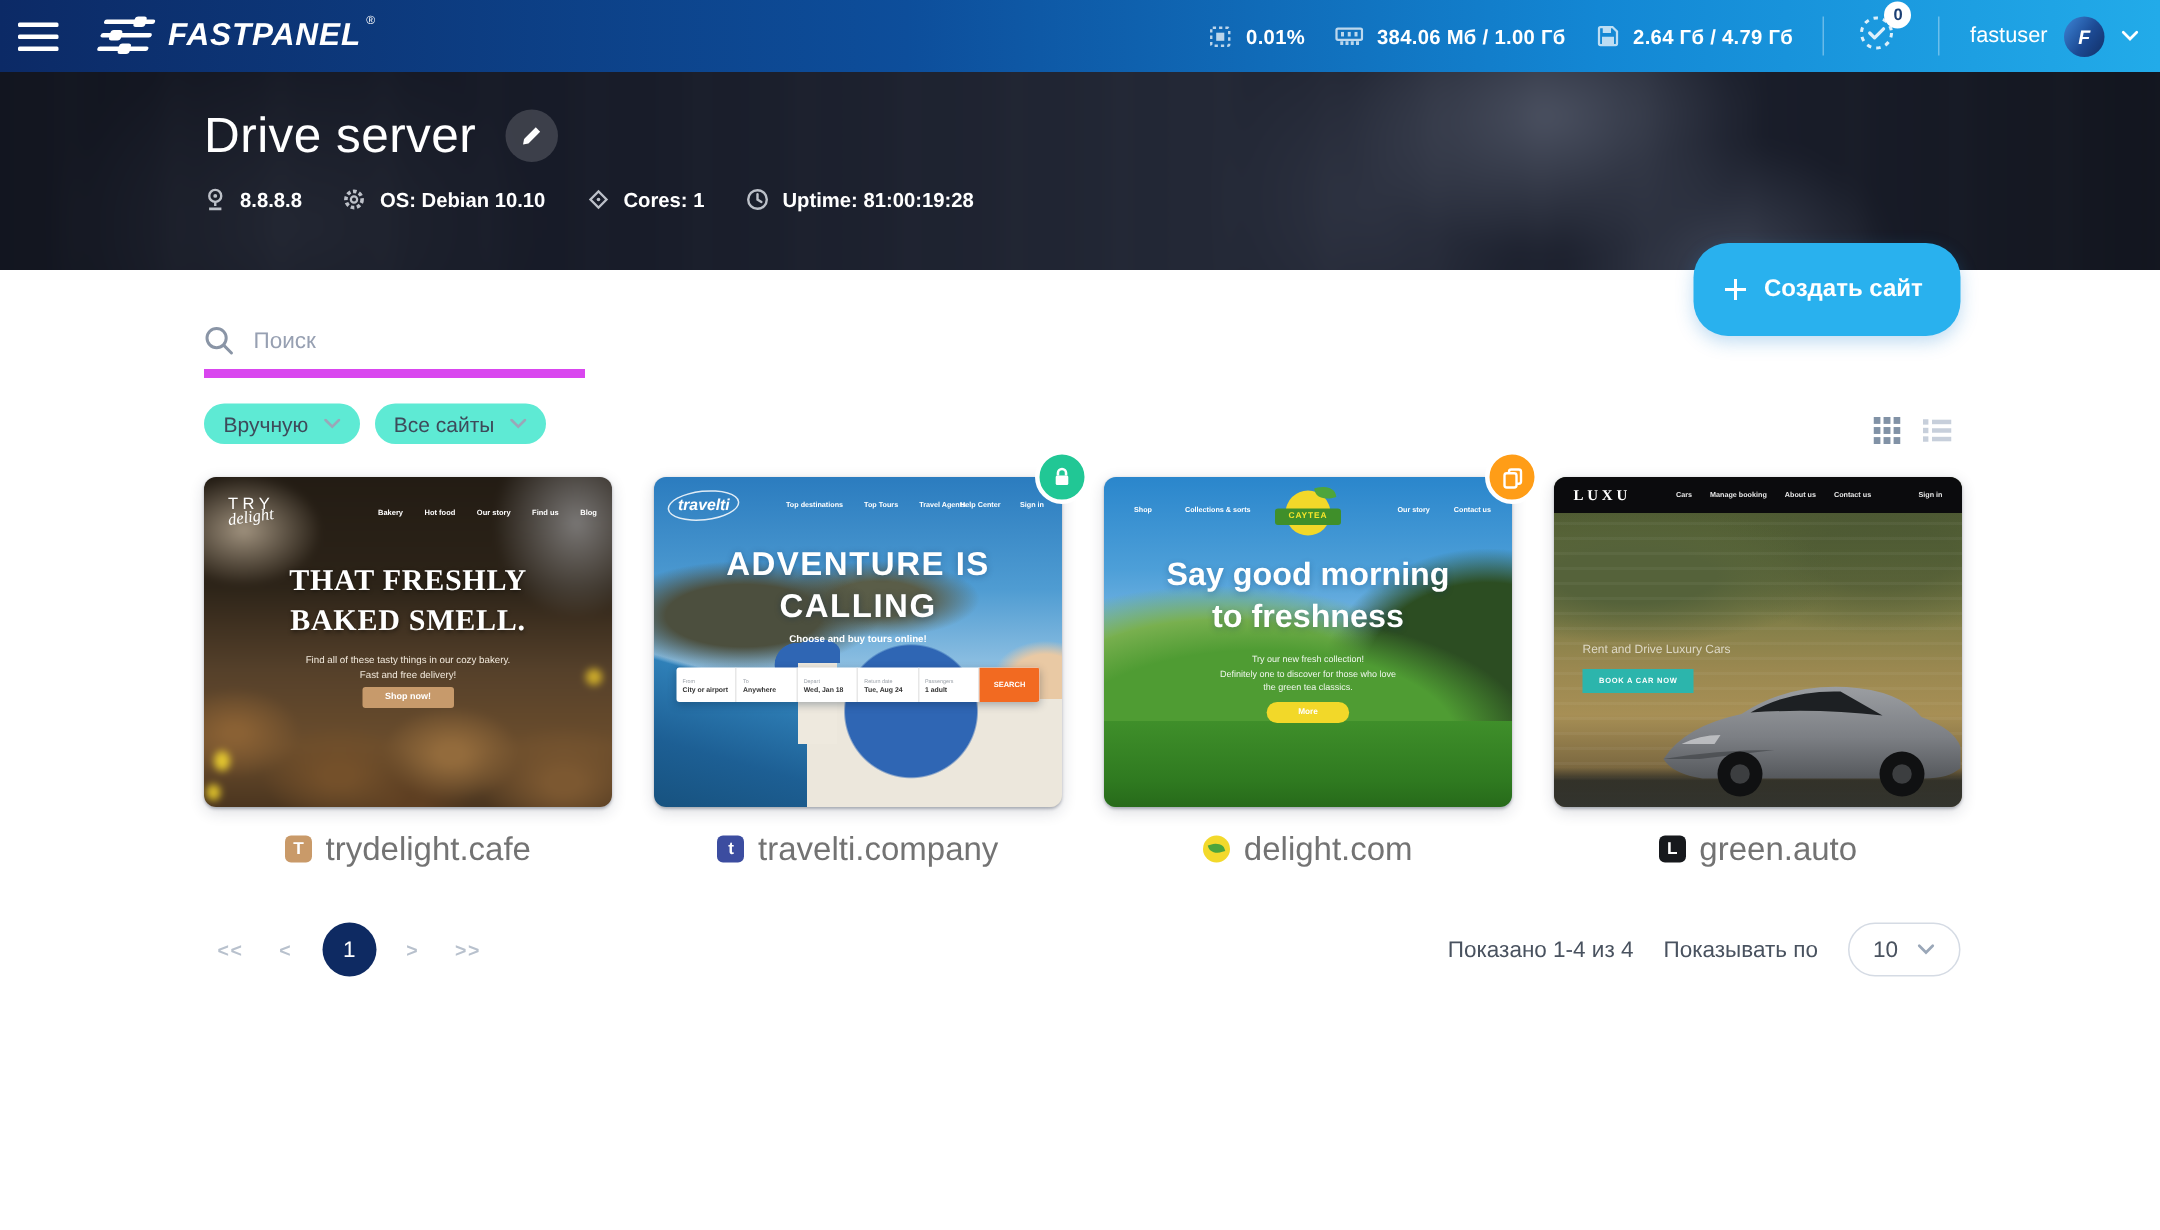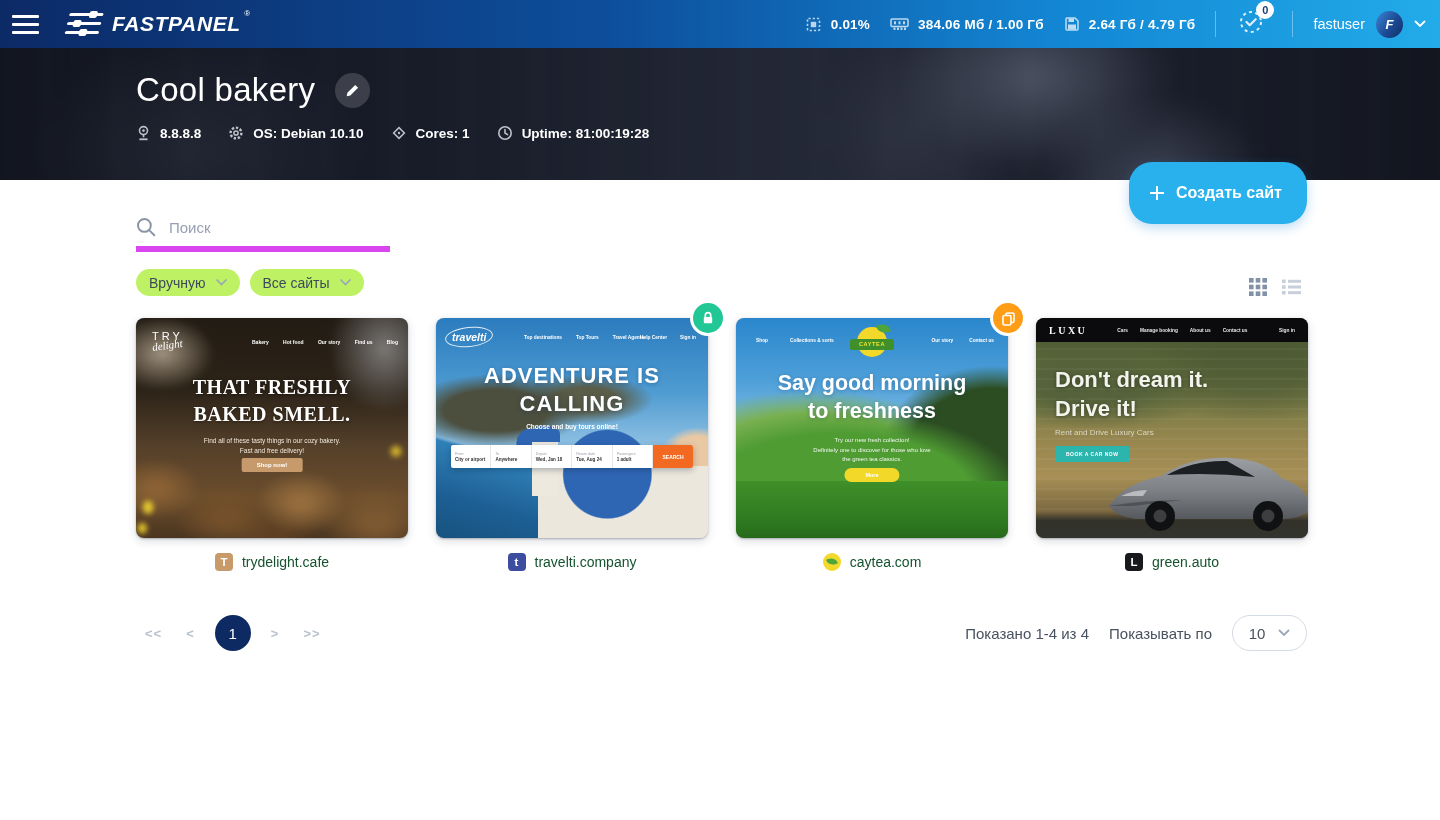--- a/index.html
+++ b/index.html
@@ -55,38 +55,38 @@
   .create-btn { position:absolute; top:162px; left:1129px; height:62px; padding:0 25px 0 19px; border-radius:23px;
     background:#29b1ee; color:#fff; display:flex; align-items:center; gap:10px; font-size:16px; font-weight:bold;
     cursor:pointer; z-index:12; box-shadow:0 4px 12px rgba(30,130,210,.28); }
 
   
   .search-row { position:absolute; top:217px; left:136px; width:254px; border-bottom:6px solid #d946ef;
     padding-bottom:9px; display:flex; align-items:center; gap:13px; }
   .search-input { border:none; outline:none; font-size:15px; color:#3e4a5a; width:205px; font-family:inherit; background:transparent; }
   .search-input::placeholder { color:#97a0b2; }
   .filter-row { position:absolute; top:269px; left:136px; display:flex; gap:10px; }
-  .chip { height:27px; background:#bef264; border-radius:14px; padding:0 13px; display:flex; align-items:center; gap:10px;
+  .chip { height:27px; background:#5eead4; border-radius:14px; padding:0 13px; display:flex; align-items:center; gap:10px;
     font-size:14px; color:#3e4a5a; cursor:pointer; }
   .toggles { position:absolute; top:278px; left:1249px; display:flex; gap:15px; align-items:center; }
   .toggles > div { cursor:pointer; }
 
   
   .cards { position:absolute; top:318px; left:136px; display:flex; gap:28px; }
   .card { width:272px; position:relative; }
   .thumb { width:272px; height:220px; border-radius:8px; overflow:hidden; position:relative; cursor:pointer;
     box-shadow:0 1px 2px rgba(30,40,60,.3), 0 3px 10px rgba(30,40,60,.16); background:#ddd; }
   .tbg { position:absolute; inset:0; }
   .domain-row { margin-top:15px; display:flex; align-items:center; justify-content:center; gap:9px; cursor:pointer; }
   .fav { width:18px; height:18px; border-radius:4px; color:#fff; font-size:11.5px; font-weight:bold;
     display:flex; align-items:center; justify-content:center; flex:0 0 auto; }
   .fav1 { background:#c99a69; } .fav2 { background:#3c4da0; } .fav4 { background:#17191d; }
   .fav3 { background:#f3d92b; border-radius:50%; position:relative; }
   .fav3 i { position:absolute; left:4px; top:5px; width:10px; height:7px; background:#4da53c; border-radius:0 80% 0 80%; transform:rotate(-18deg); }
-  .domain { font-size:14px; color:#14532d; }
+  .domain { font-size:22px; color:#737373; }
   .cbadge { position:absolute; top:-18px; right:-18px; width:36px; height:36px; border-radius:50%; border:3px solid #fff;
     display:flex; align-items:center; justify-content:center; z-index:5; }
   .cbadge.ssl { background:#21c795; }
   .cbadge.copy { background:#ff9d17; }
 
   
   .t1bg { background:
       radial-gradient(9px 11px at 7% 84%, #e2c52f 40%, transparent 72%),
       radial-gradient(8px 9px at 5% 93%, #d9bc2a 40%, transparent 72%),
       radial-gradient(9px 9px at 93% 60%, #caa92a 40%, transparent 75%),
@@ -250,21 +250,21 @@
           <path d="M1.5 1.5L6 6l4.5-4.5" fill="none" stroke="#fff" stroke-width="1.8" stroke-linecap="round"></path>
         </svg>
     </div>
   </div>
 </div>
 
 <div class="hero">
   <div class="hero-bg"></div>
   <div class="hero-inner">
     <div class="hero-title-row">
-      <div class="hero-title">Cool bakery</div>
+      <div class="hero-title">Drive server</div>
       <div class="edit-btn">
         <svg width="15" height="15" viewBox="0 0 15 15">
             <path d="M10.2 1.9l2.9 2.9-7.8 7.8-3.6.7.7-3.6z" fill="#fff"></path>
           </svg>
       </div>
     </div>
     <div class="meta">
       <div class="mitem">
         <svg width="15" height="16" viewBox="0 0 15 16">
             <circle cx="7.5" cy="5.6" r="4" fill="none" stroke="#d9dde4" stroke-width="1.6"></circle>
@@ -475,40 +475,36 @@
         <div>Try our new fresh collection!</div>
         <div>Definitely one to discover for those who love</div>
         <div>the green tea classics.</div>
       </div>
       <div class="t3cta">More</div>
     </div>
     <div class="domain-row">
       <span class="fav fav3">
           <i></i>
         </span>
-      <span class="domain">caytea.com</span>
+      <span class="domain">delight.com</span>
     </div>
   </div>
 
   <div class="card">
     <div class="thumb">
       <div class="tbg t4bg"></div>
       <div class="t4bar">
         <span class="t4logo">LUXU</span>
         <span class="t4nav">
           <span>Cars</span>
             <span>Manage booking</span>
             <span>About us</span>
             <span>Contact us</span>
         </span>
         <span class="t4sign">Sign in</span>
-      </div>
-      <div class="t4h">
-        <div>Don't dream it.</div>
-        <div>Drive it!</div>
       </div>
       <div class="t4sub">Rent and Drive Luxury Cars</div>
       <div class="t4cta">BOOK A CAR NOW</div>
       <svg class="t4car" width="215" height="92" viewBox="0 0 215 92">
         <defs>
           <linearGradient id="carbody" x1="0" y1="0" x2="0" y2="1">
             <stop offset="0" stop-color="#9b9ea2"></stop>
               <stop offset=".55" stop-color="#7c7f84"></stop>
               <stop offset="1" stop-color="#55585c"></stop>
           </linearGradient>

